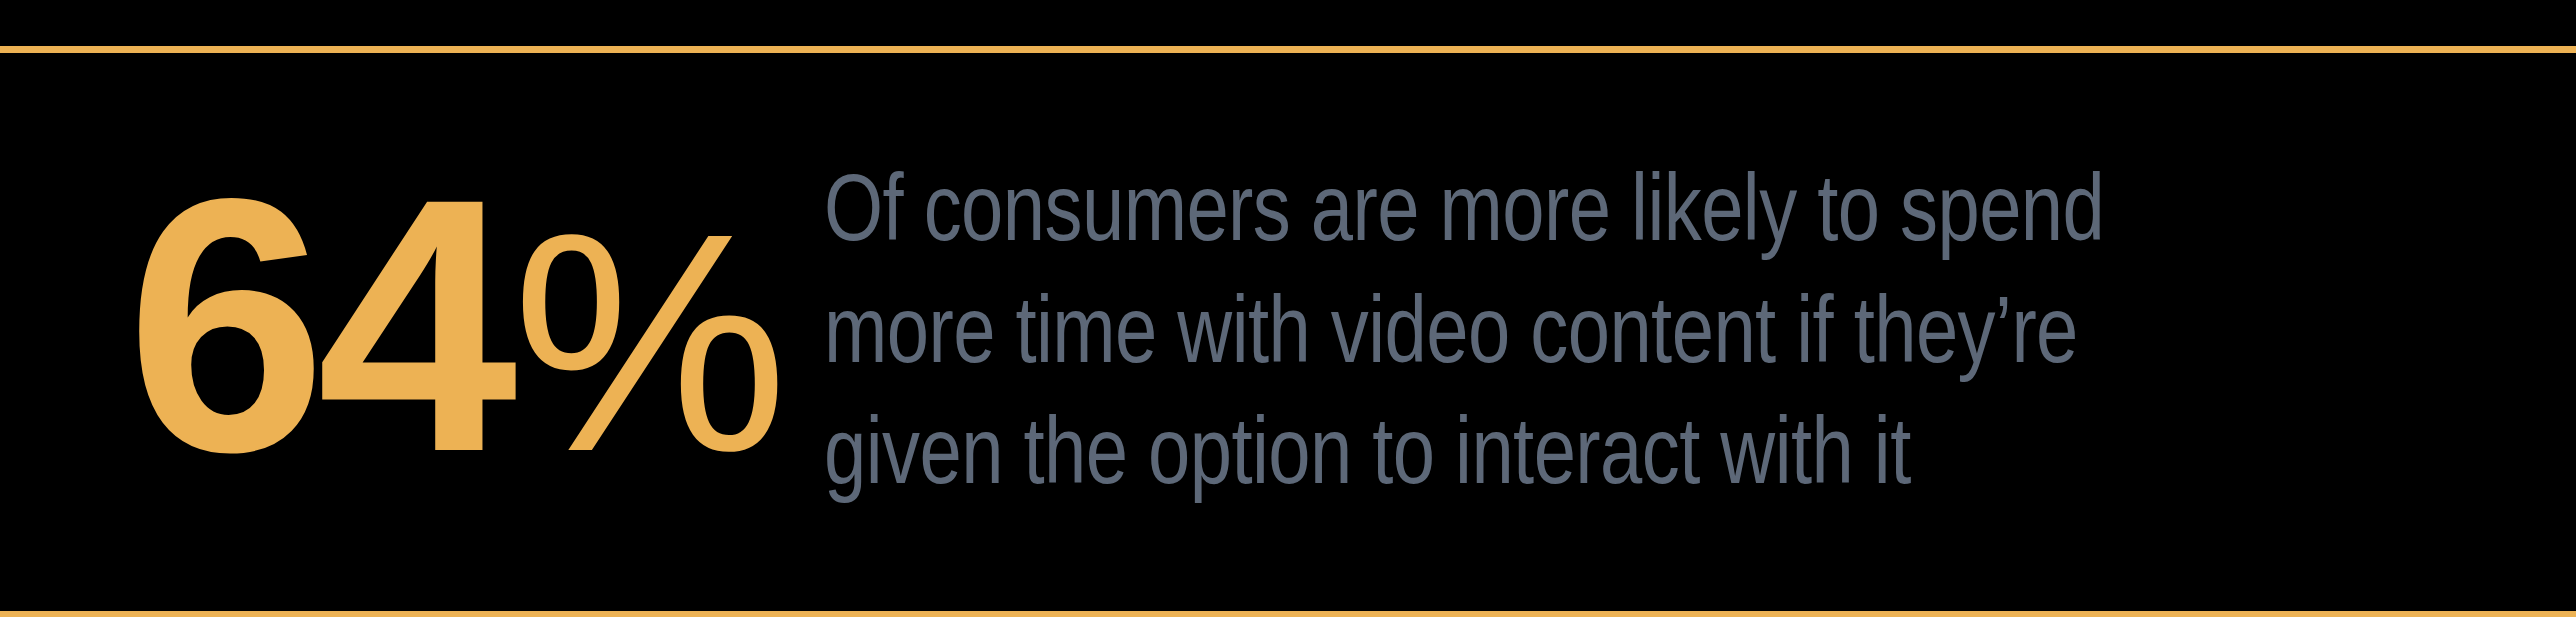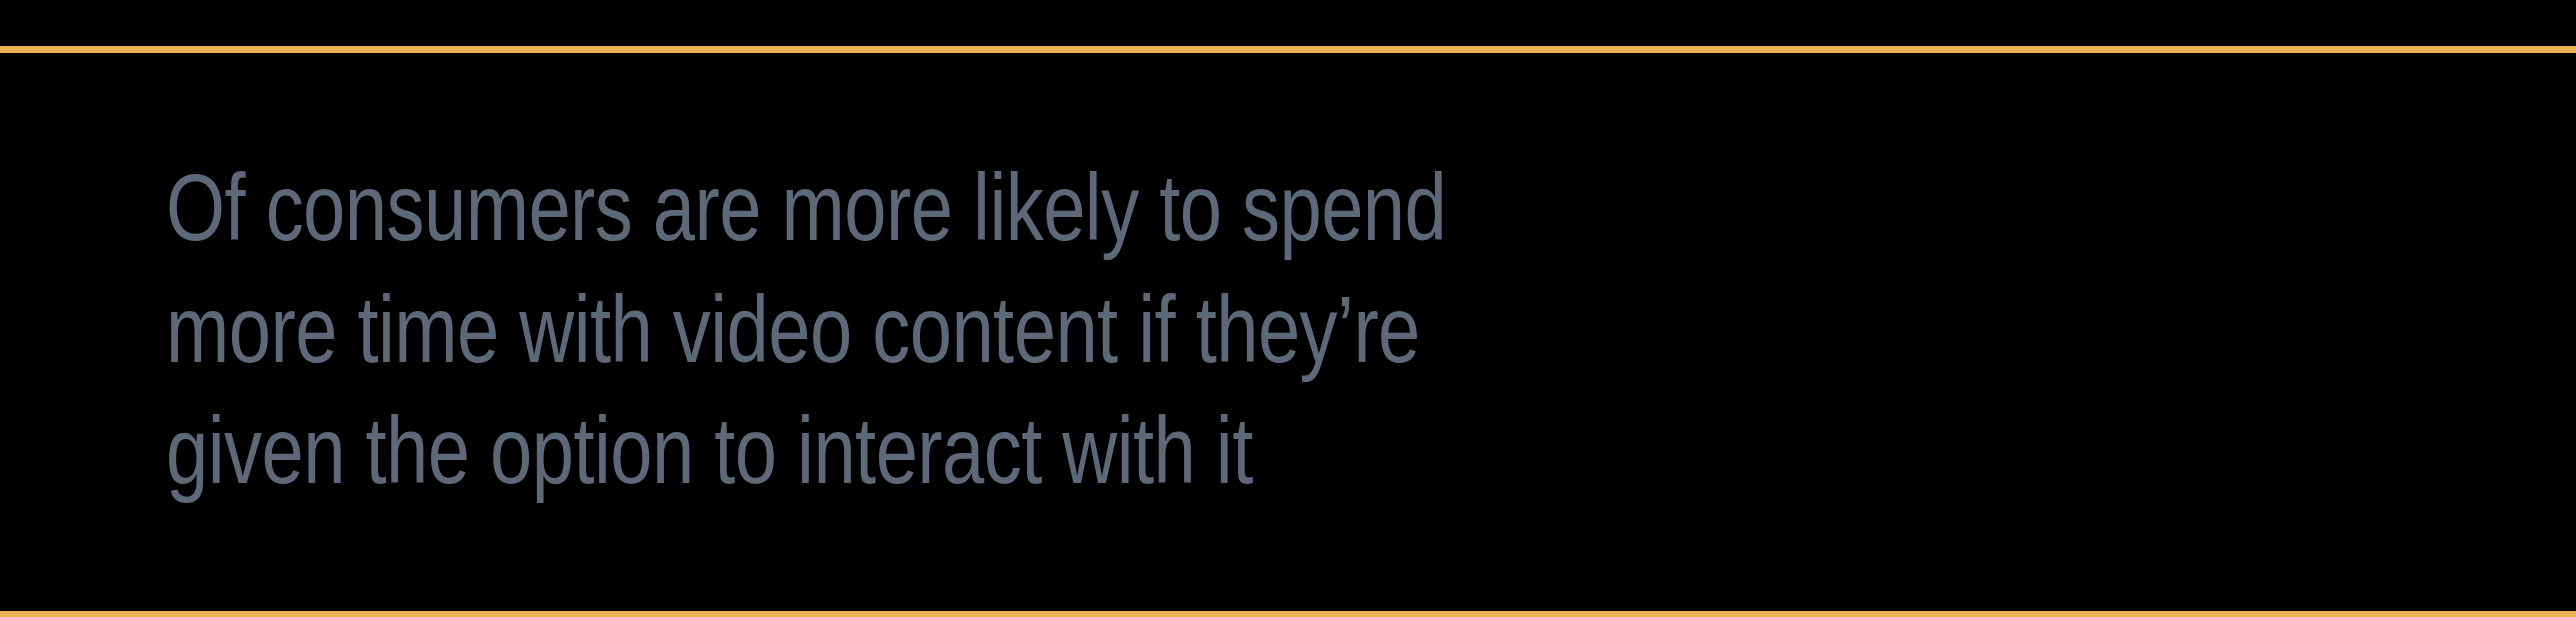--- a/index.html
+++ b/index.html
@@ -90,20 +90,24 @@
 </style>
 </head>
 <body>
 
 <div class="stat-banner">
 
   <div class="rule rule-top"></div>
 
   <div class="content-row">
 
+    <div class="stat-figure">
+      <span class="stat-number">64</span>
+      <span class="stat-unit">%</span>
+    </div>
 
     <div class="stat-description">
       <span class="desc-line">Of consumers are more likely to spend</span>
       <span class="desc-line">more time with video content if they’re</span>
       <span class="desc-line">given the option to interact with it</span>
     </div>
 
   </div>
 
   <div class="rule rule-bottom"></div>

